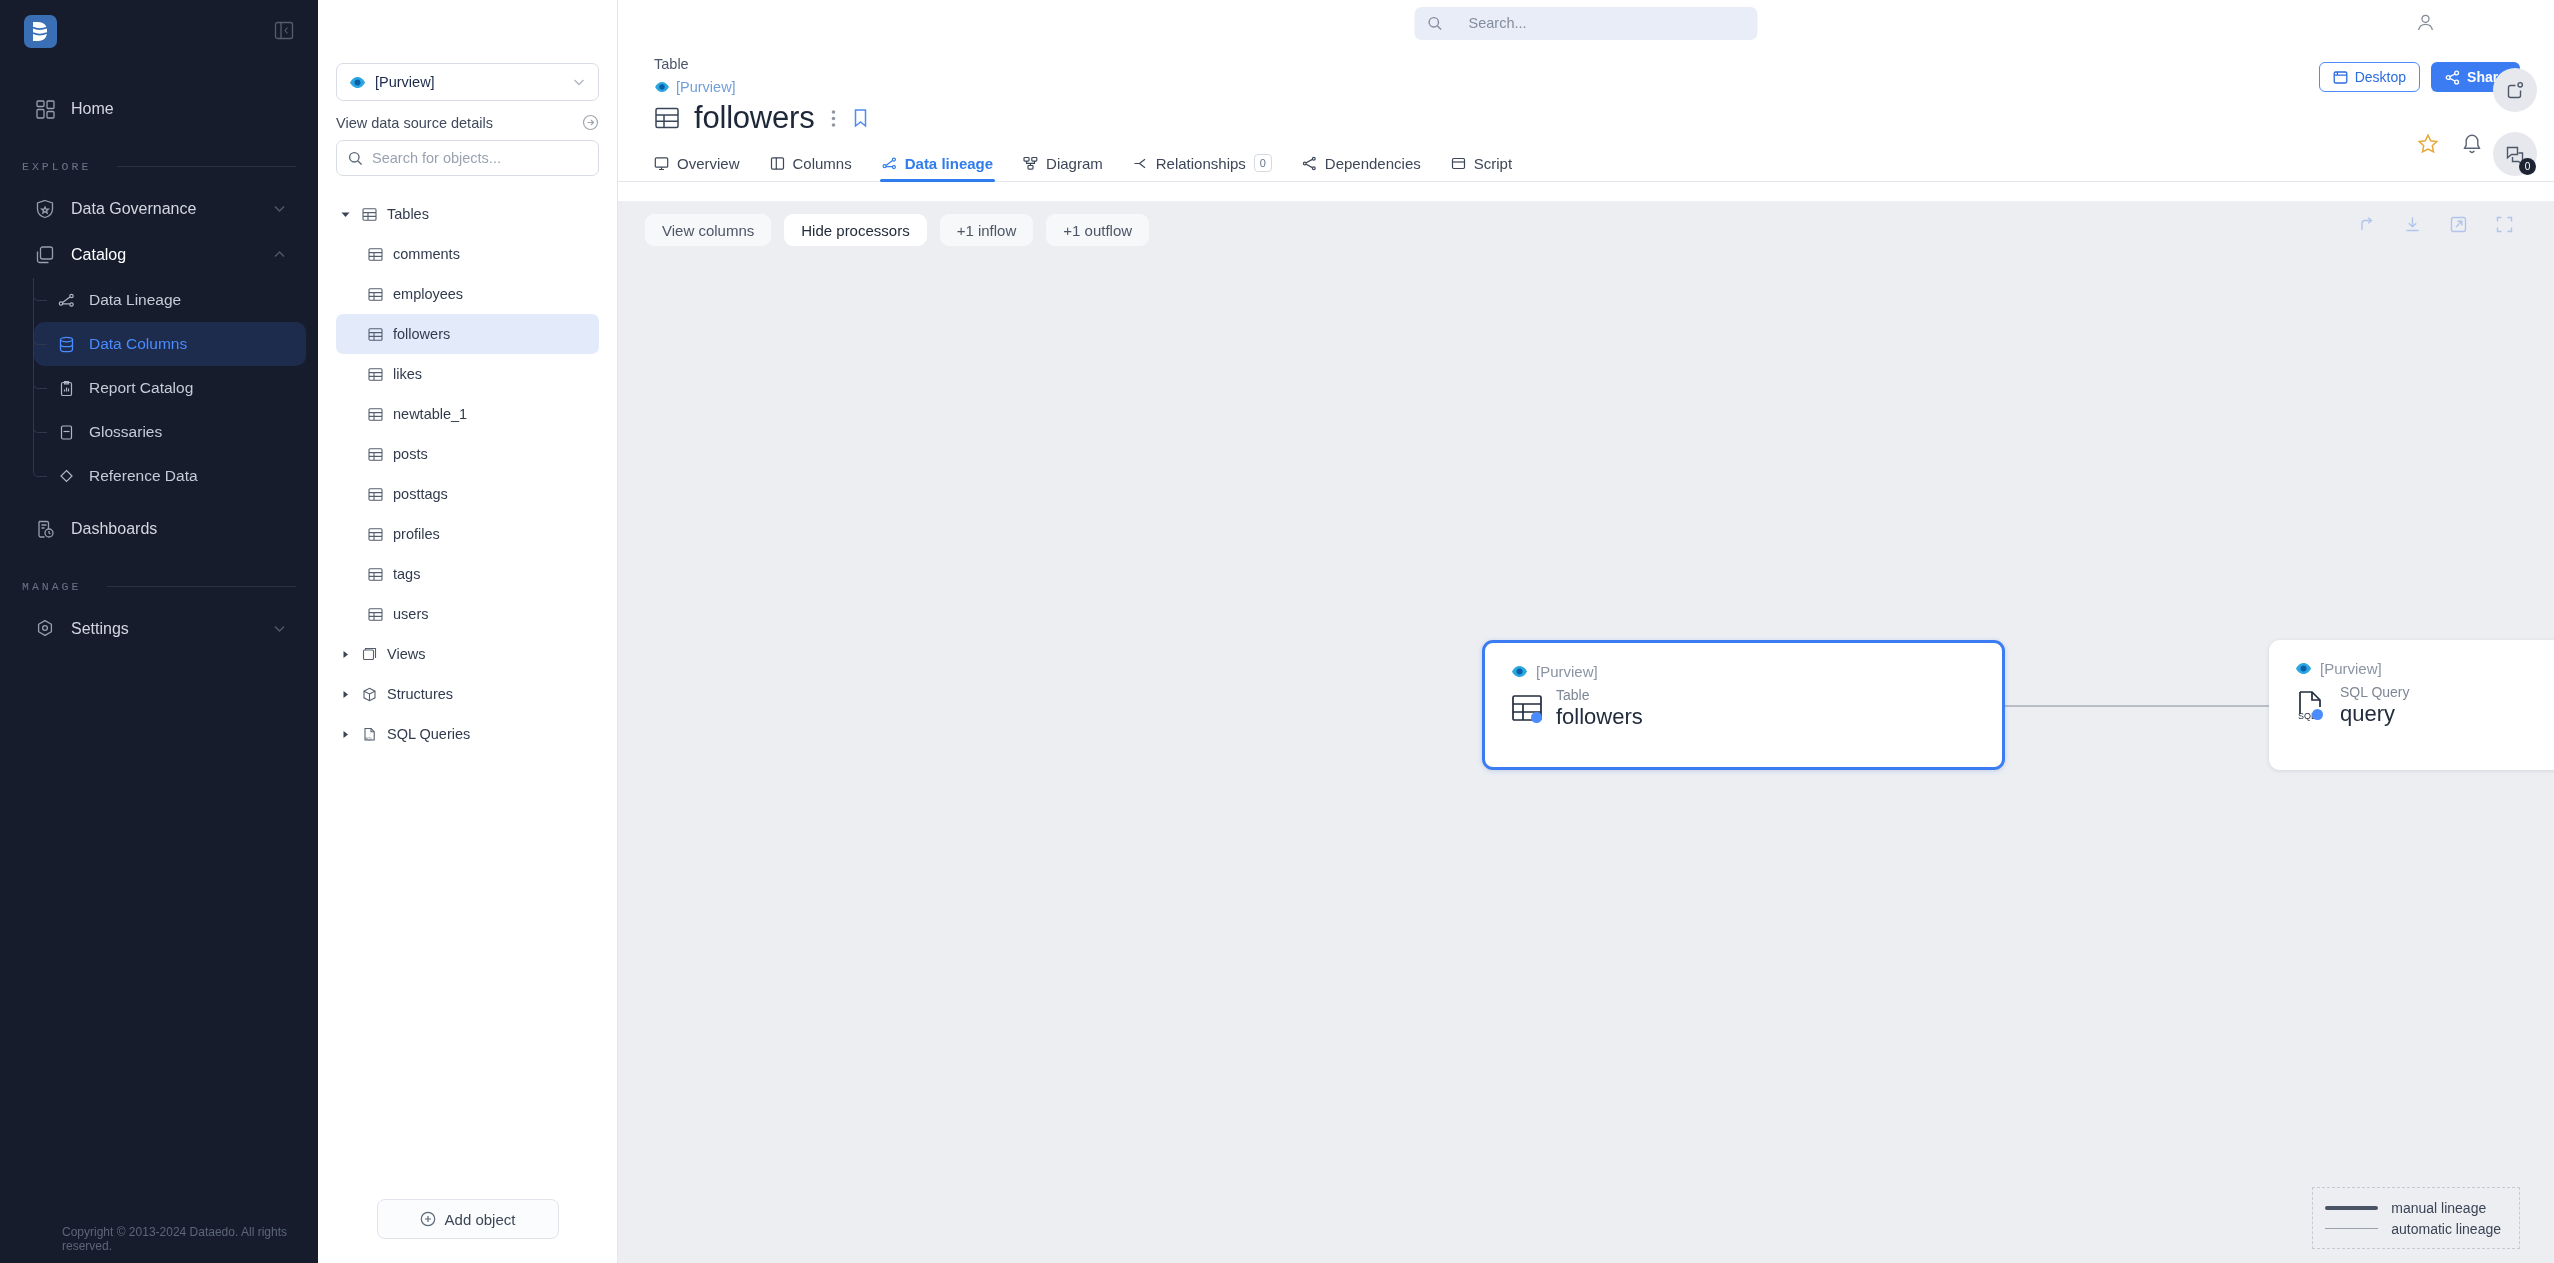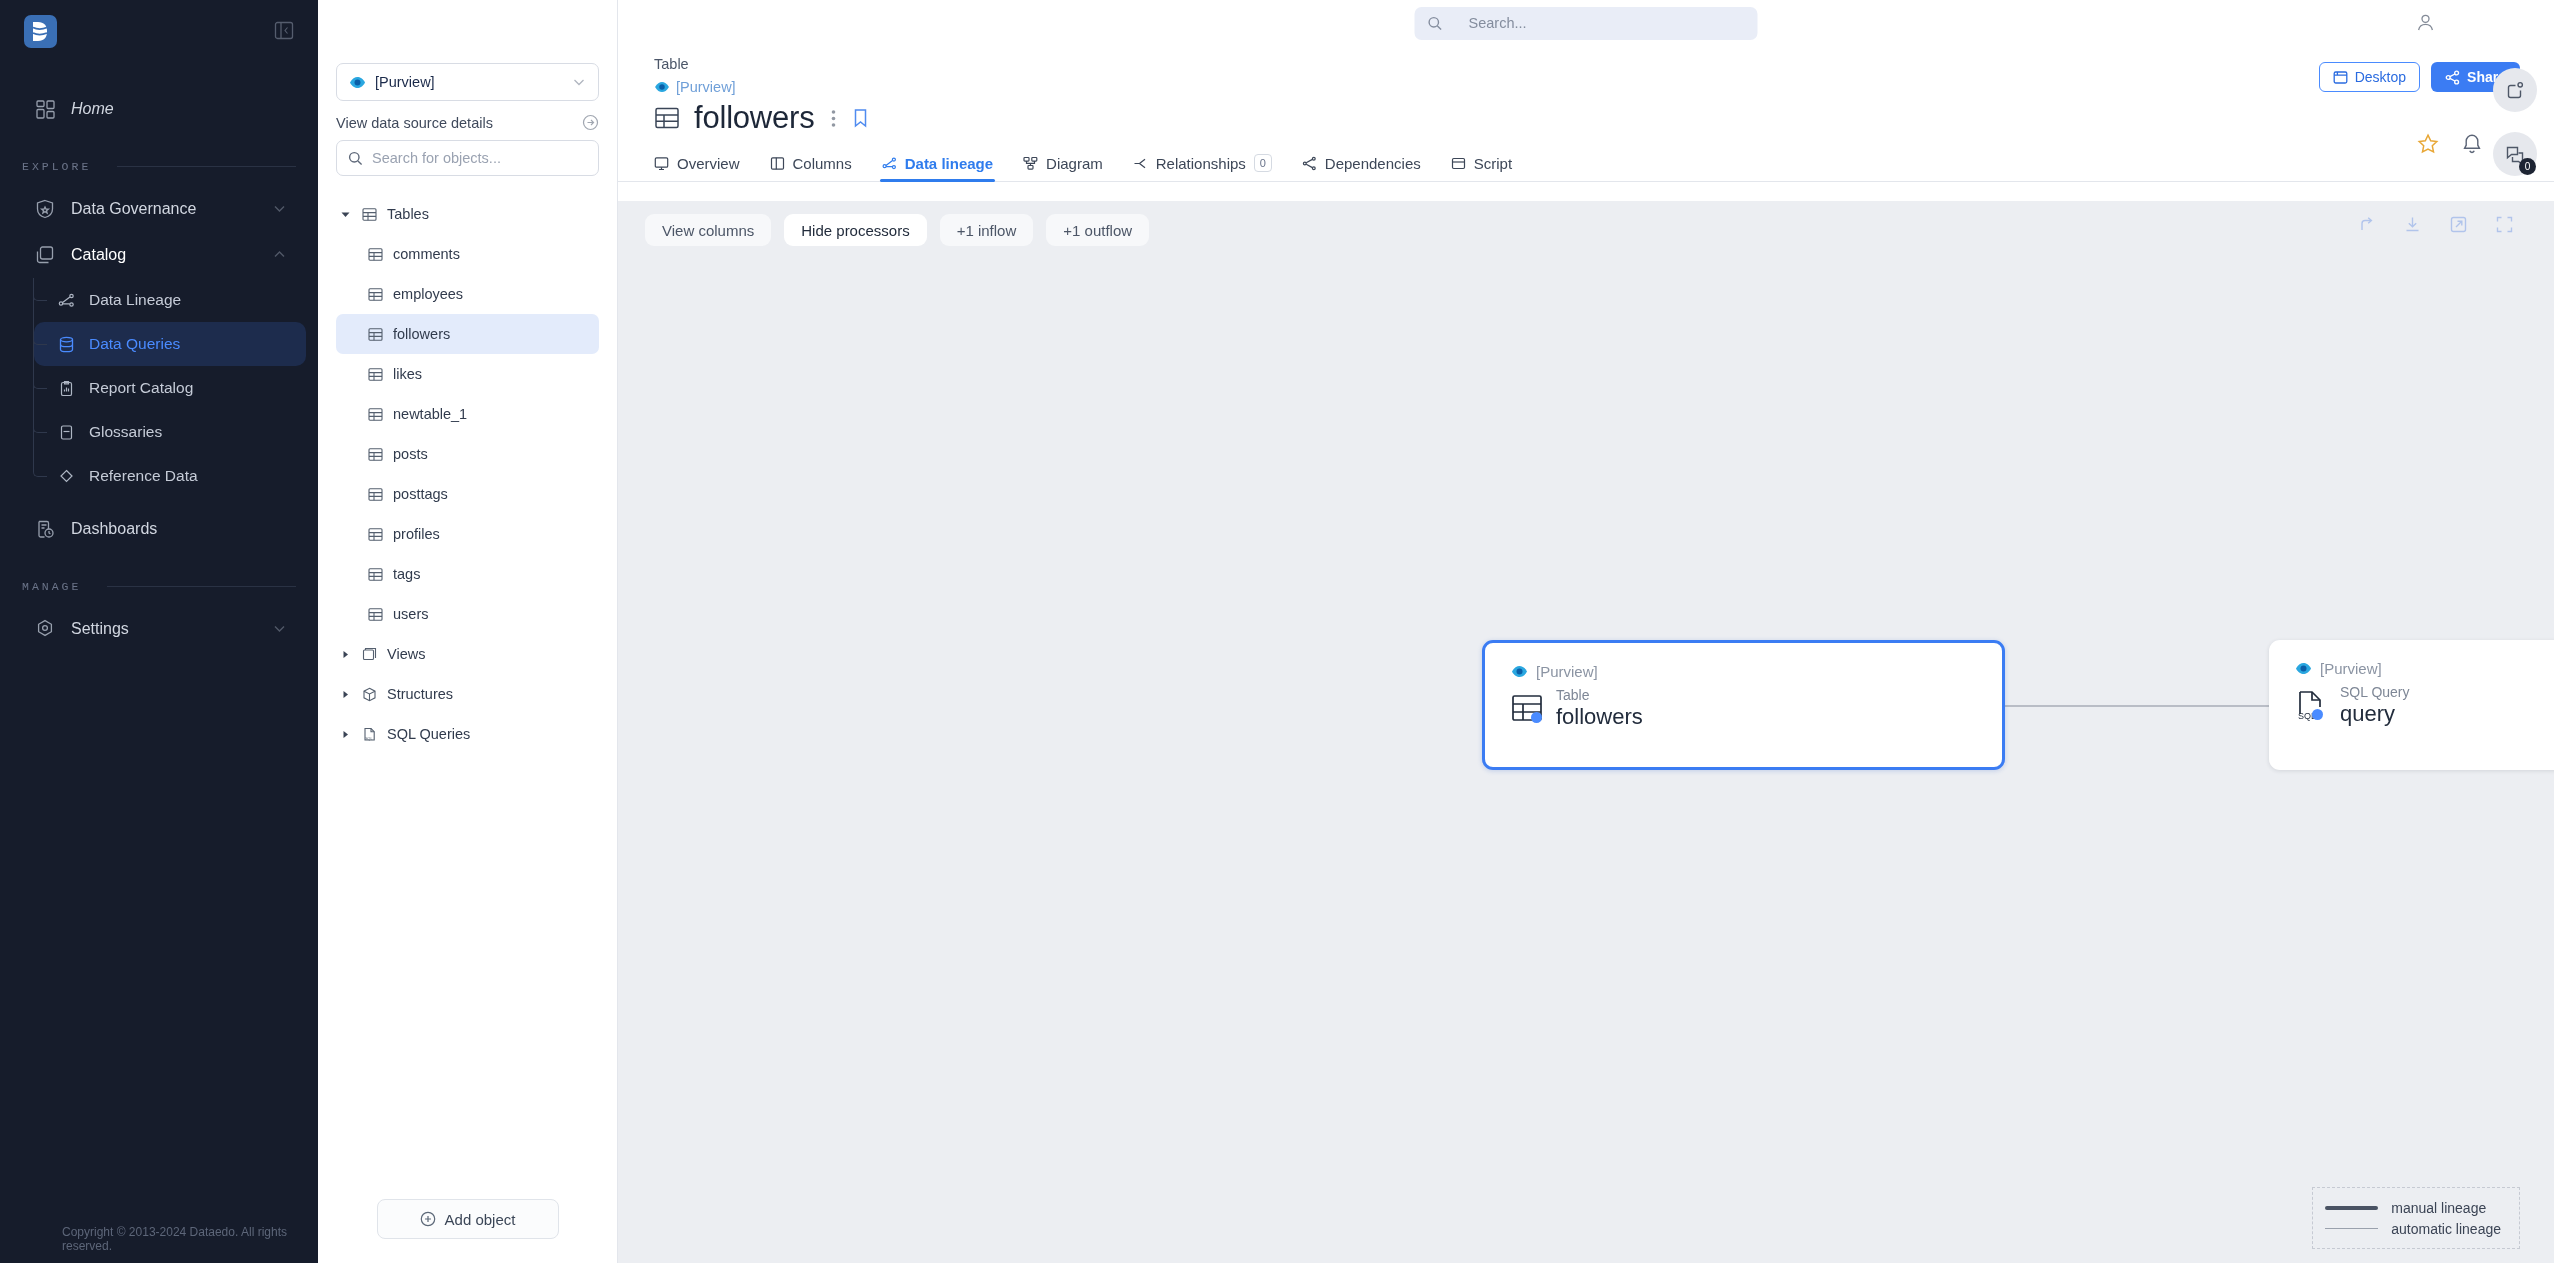--- a/index.html
+++ b/index.html
@@ -217,21 +217,21 @@
       </div>
       <div class="collapse-btn">
         <svg width="20" height="21" viewBox="0 0 20 21" fill="none" stroke="#8a93a5" stroke-width="1.3">
           <rect x="1.5" y="2.5" width="17" height="16" rx="2"></rect>
           <line x1="7" y1="2.5" x2="7" y2="18.5"></line>
           <path d="M13.5 7.5 11 10.5l2.5 3" stroke-width="1.1"></path>
         </svg>
       </div>
     </div>
 
-    <div class="sb-item" style="margin-top:24px;font-style:italic;">
+    <div class="sb-item" style="margin-top:24px;">
       <span class="ico">
         <svg width="19" height="19" viewBox="0 0 19 19" fill="none" stroke="#aeb6c4" stroke-width="1.3">
           <rect x="1" y="1" width="7" height="5.5" rx="1"></rect>
             <rect x="11" y="1" width="7" height="7.5" rx="1"></rect>
           <rect x="1" y="9.5" width="7" height="8.5" rx="1"></rect>
             <rect x="11" y="11.5" width="7" height="6.5" rx="1"></rect>
         </svg>
       </span>
       <span class="lbl">Home</span>
     </div>
@@ -284,21 +284,21 @@
         <span>Data Lineage</span>
       </div>
       <div class="sb-sub active">
         <span class="ico">
           <svg width="17" height="17" viewBox="0 0 17 17" fill="none" stroke="#4a8bff" stroke-width="1.3">
             <ellipse cx="8.5" cy="3.6" rx="6" ry="2.2"></ellipse>
               <path d="M2.5 3.6v9.8c0 1.2 2.7 2.2 6 2.2s6-1 6-2.2V3.6"></path>
               <path d="M2.5 8.5c0 1.2 2.7 2.2 6 2.2s6-1 6-2.2"></path>
           </svg>
         </span>
-        <span>Data Queries</span>
+        <span>Data Columns</span>
       </div>
       <div class="sb-sub">
         <span class="ico">
           <svg width="17" height="17" viewBox="0 0 17 17" fill="none" stroke="#aeb6c4" stroke-width="1.2">
             <rect x="3.5" y="2.5" width="10" height="13" rx="1.6"></rect>
               <path d="M6.5 1.5h4v2.4h-4z"></path>
               <path d="M6.5 11.5v-2M8.5 11.5V7.5M10.5 11.5v-3"></path>
           </svg>
         </span>
         <span>Report Catalog</span>

